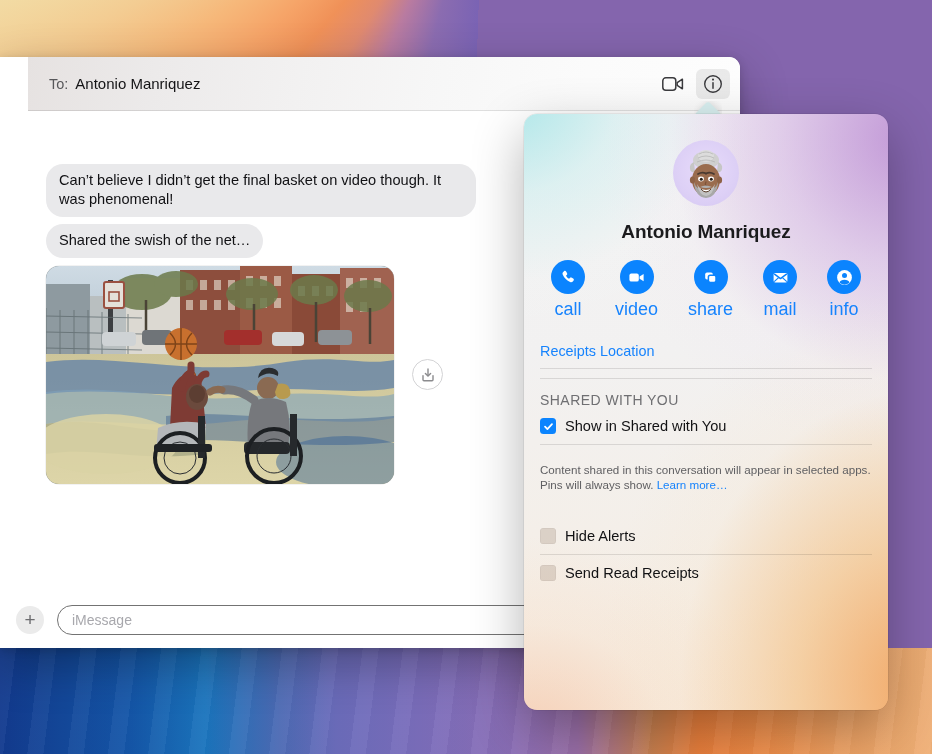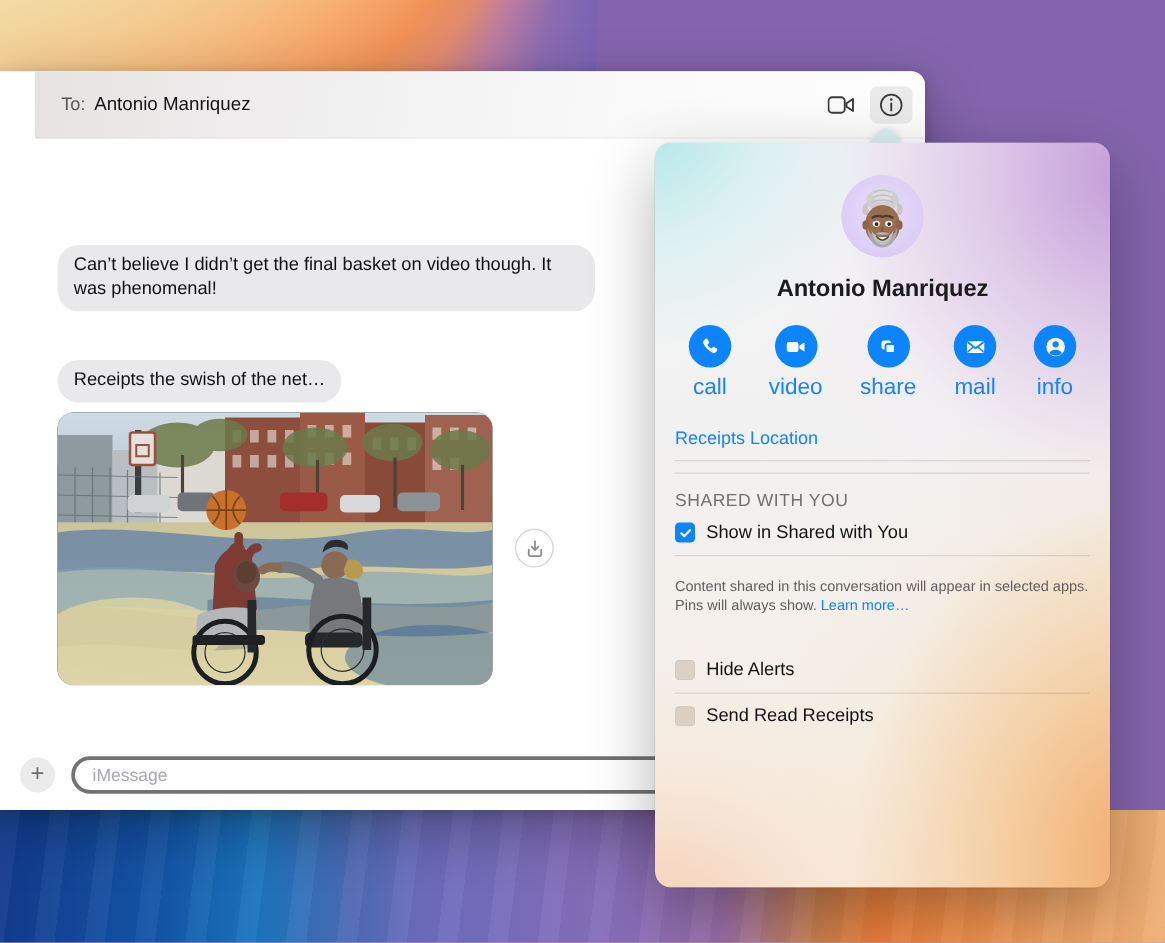--- a/index.html
+++ b/index.html
@@ -116,21 +116,21 @@
 
   .bubble {
     max-width: 430px;
     padding: 7px 13px 8px 13px;
     border-radius: 17px;
     font-size: 14.6px;
     line-height: 1.30;
     word-wrap: break-word;
   }
   .bubble.out { background: #2e9bf0; color: #fff; }
-  .bubble.in  { background: #e9e9eb; color: #111114; margin-top: 32px; }
+  .bubble.in  { background: #e9e9eb; color: #111114; }
 
   .photo-row { padding: 0 18px; margin-top: 8px; display: flex; align-items: center; gap: 18px; }
   .photo-attachment {
     width: 348px; height: 218px;
     border-radius: 13px;
     overflow: hidden;
     position: relative;
     background: #5c6a6a;
     box-shadow: 0 0 0 0.5px rgba(0,0,0,0.10);
   }
@@ -154,21 +154,21 @@
   }
   .plus-btn {
     width: 28px; height: 28px; border-radius: 50%;
     background: #ebebeb;
     display: flex; align-items: center; justify-content: center;
     color: #6d6d70; font-size: 19px; line-height: 1;
     cursor: default; flex: 0 0 auto;
   }
   .imessage-field {
     flex: 1 1 auto; height: 30px;
-    border: 3px solid #737373; border-radius: 15px;
+    border: 1px solid #737373; border-radius: 15px;
     background: #fff;
     display: flex; align-items: center;
     padding: 0 14px;
     font-size: 14px; color: #a8a8ad;
   }
 
   
   #details-popover {
     position: absolute;
     left: 524px; top: 114px;
@@ -298,21 +298,21 @@
 
     <div class="msg-row out">
       <div class="bubble out">Thanks</div>
     </div>
 
     <div class="msg-row in">
       <div class="bubble in">Can’t believe I didn’t get the final basket on video though. It was phenomenal!</div>
     </div>
 
     <div class="msg-row in">
-      <div class="bubble in">Receipts the swish of the net…</div>
+      <div class="bubble in">Shared the swish of the net…</div>
     </div>
 
     <div class="photo-row">
       <div class="photo-attachment">
         <svg viewBox="0 0 348 218" preserveAspectRatio="xMidYMid slice">
           <defs>
             <linearGradient id="skyg" x1="0" y1="0" x2="0" y2="1">
               <stop offset="0%" stop-color="#cfdbe4"></stop>
                 <stop offset="100%" stop-color="#aebfcc"></stop>
             </linearGradient>

